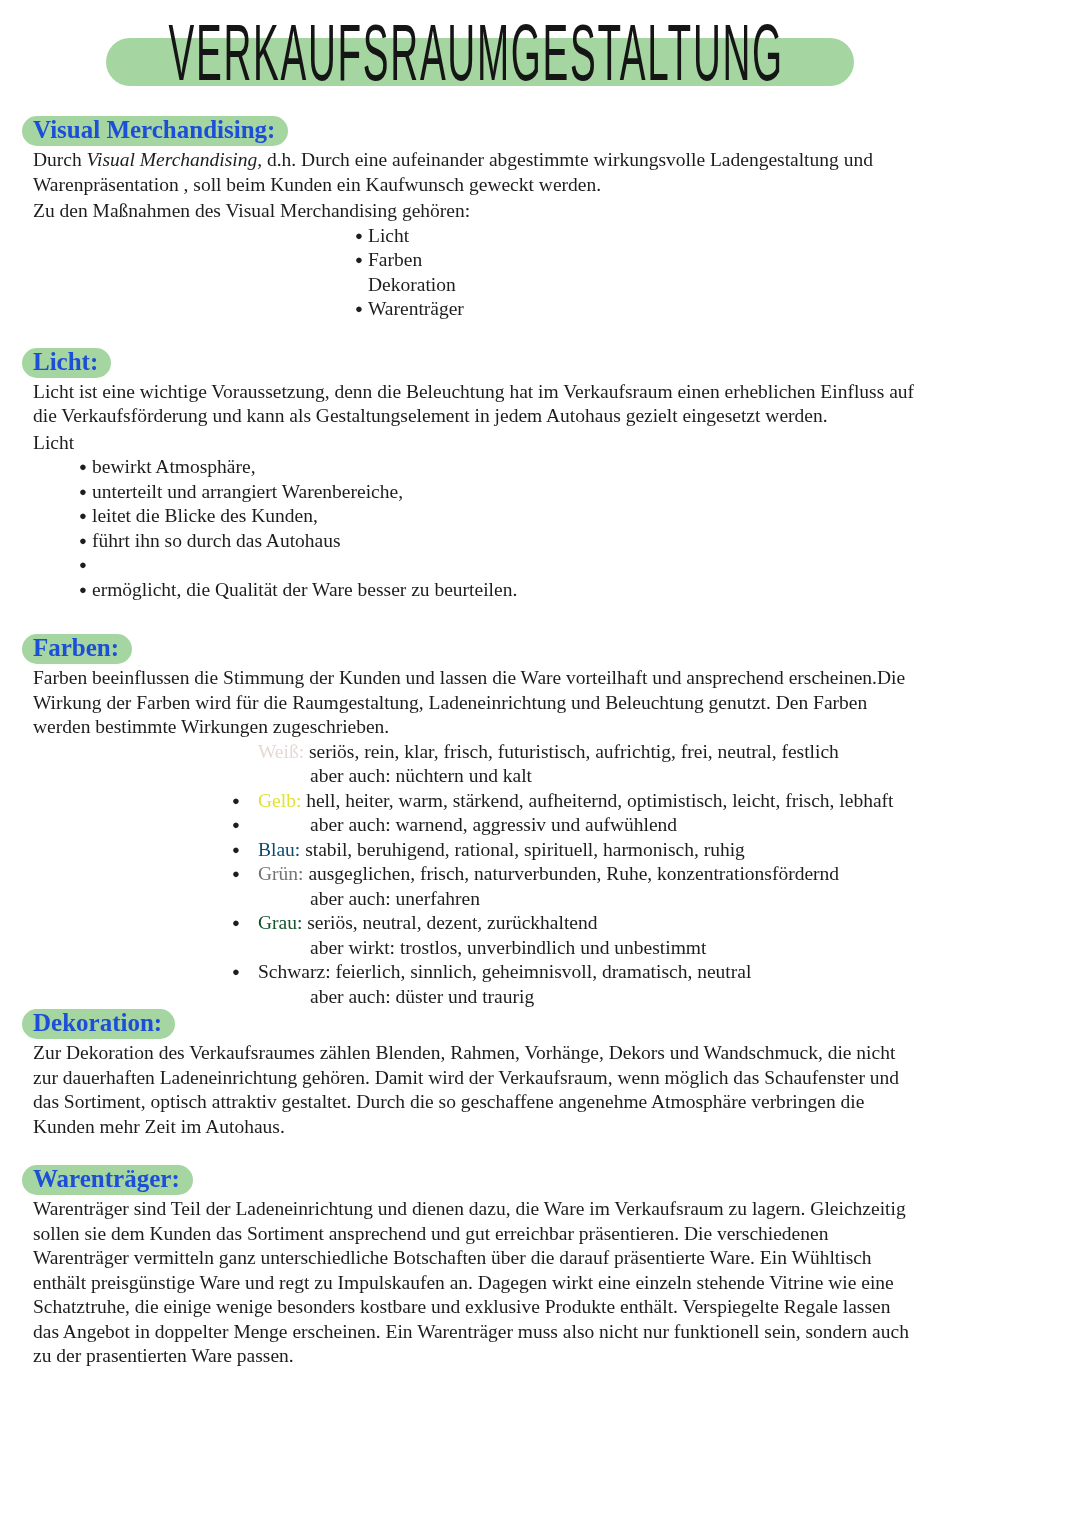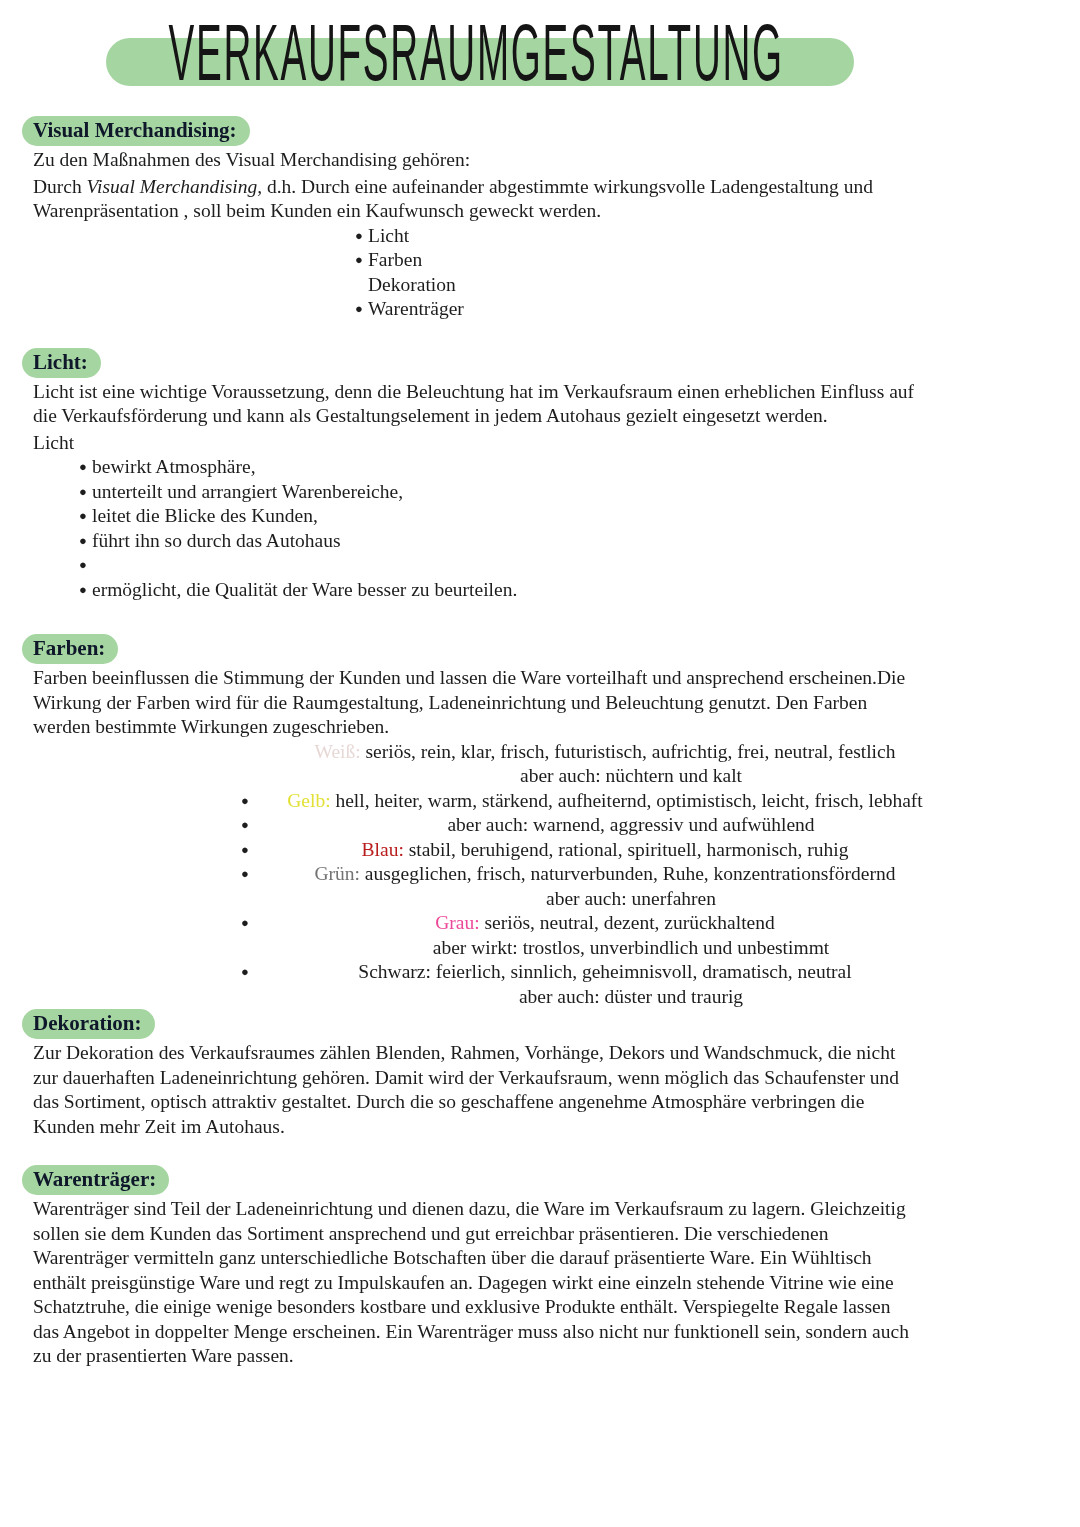--- a/index.html
+++ b/index.html
@@ -35,43 +35,43 @@
   }
 
   
   .hl-heading {
     display:inline-block;
     margin-left:22px;
     background:var(--highlight_green,#a5d5a0);
     border-radius:15px;
     padding:1px 13px 3px 11px;
     font-weight:bold;
-    font-size:21px;
+    font-size:25px;
     line-height:26px;
-    color:#0f172a;
+    color:#1d4ed8;
   }
 
   .section { margin-top:0; }
   .para {
     margin:2px 34px 0 33px;
   }
   .em { font-style:italic; }
 
   
   .tight-list { margin-top:0; }
   .tight-item { display:flex; }
   .tight-item .dot {
     font-size:13px; line-height:24.5px; width:13px; flex:none;
   }
   .vm-list { margin-left:355px; }
   .licht-list { margin-left:79px; }
 
   
   .color-list { margin-left:232px; }
-  .color-item { display:flex;text-align:center; }
+  .color-item { display:flex; }
   .color-item .dot { font-size:13px; line-height:24.5px; width:26px; flex:none; }
   .color-body { flex:1 1 auto; }
   .color-name { font-weight:normal; }
   .color-more { margin-left:52px; }
   .color-more:empty { display:none; }
 
   .gap-sm { height:8px; }
   .gap-md { height:26px; }
   .gap-lg { height:32px; }
 </style>
@@ -84,22 +84,22 @@
     <div class="title-wrap">
       <div class="title-pill"></div>
       <div class="title-text">VERKAUFSRAUMGESTALTUNG</div>
     </div>
   </div>
 
   <div class="gap-sm"></div>
 
   <div class="section">
     <span class="hl-heading">Visual Merchandising:</span>
+    <div class="para"><span>Durch </span><span class="em">Visual Merchandising,</span><span> d.h. Durch eine aufeinander abgestimmte wirkungsvolle Ladengestaltung und Warenpräsentation , soll beim Kunden ein Kaufwunsch geweckt werden.</span></div>
     <div class="para">Zu den Maßnahmen des Visual Merchandising gehören:</div>
-    <div class="para"><span>Durch </span><span class="em">Visual Merchandising,</span><span> d.h. Durch eine aufeinander abgestimmte wirkungsvolle Ladengestaltung und Warenpräsentation , soll beim Kunden ein Kaufwunsch geweckt werden.</span></div>
     <div class="tight-list vm-list">
       <div class="tight-item">
           <span class="dot">●</span>
           <span>Licht</span>
         </div>
       <div class="tight-item">
           <span class="dot">●</span>
           <span>Farben</span>
         </div>
       <div class="tight-item">
@@ -172,36 +172,36 @@
       <div class="color-item">
         <span class="dot">●</span>
         <div class="color-body">
           <div class="color-more">aber auch: warnend, aggressiv und aufwühlend</div>
         </div>
       </div>
 
       <div class="color-item">
         <span class="dot">●</span>
         <div class="color-body">
-          <div><span class="color-name" style="color: #b91c1c;">Blau:</span> <span>stabil, beruhigend, rational, spirituell, harmonisch, ruhig</span></div>
+          <div><span class="color-name" style="color: #0c4a6e;">Blau:</span> <span>stabil, beruhigend, rational, spirituell, harmonisch, ruhig</span></div>
         </div>
       </div>
 
       <div class="color-item">
         <span class="dot">●</span>
         <div class="color-body">
           <div><span class="color-name" style="color: #737373;">Grün:</span> <span>ausgeglichen, frisch, naturverbunden, Ruhe, konzentrationsfördernd</span></div>
           <div class="color-more">aber auch: unerfahren</div>
         </div>
       </div>
 
       <div class="color-item">
         <span class="dot">●</span>
         <div class="color-body">
-          <div><span class="color-name" style="color: #ec4899;">Grau:</span> <span>seriös, neutral, dezent, zurückhaltend</span></div>
+          <div><span class="color-name" style="color: #14532d;">Grau:</span> <span>seriös, neutral, dezent, zurückhaltend</span></div>
           <div class="color-more">aber wirkt: trostlos, unverbindlich und unbestimmt</div>
         </div>
       </div>
 
       <div class="color-item">
         <span class="dot">●</span>
         <div class="color-body">
           <div><span class="color-name" style="color: rgb(28, 28, 28);">Schwarz:</span> <span>feierlich, sinnlich, geheimnisvoll, dramatisch, neutral</span></div>
           <div class="color-more">aber auch: düster und traurig</div>
         </div>

